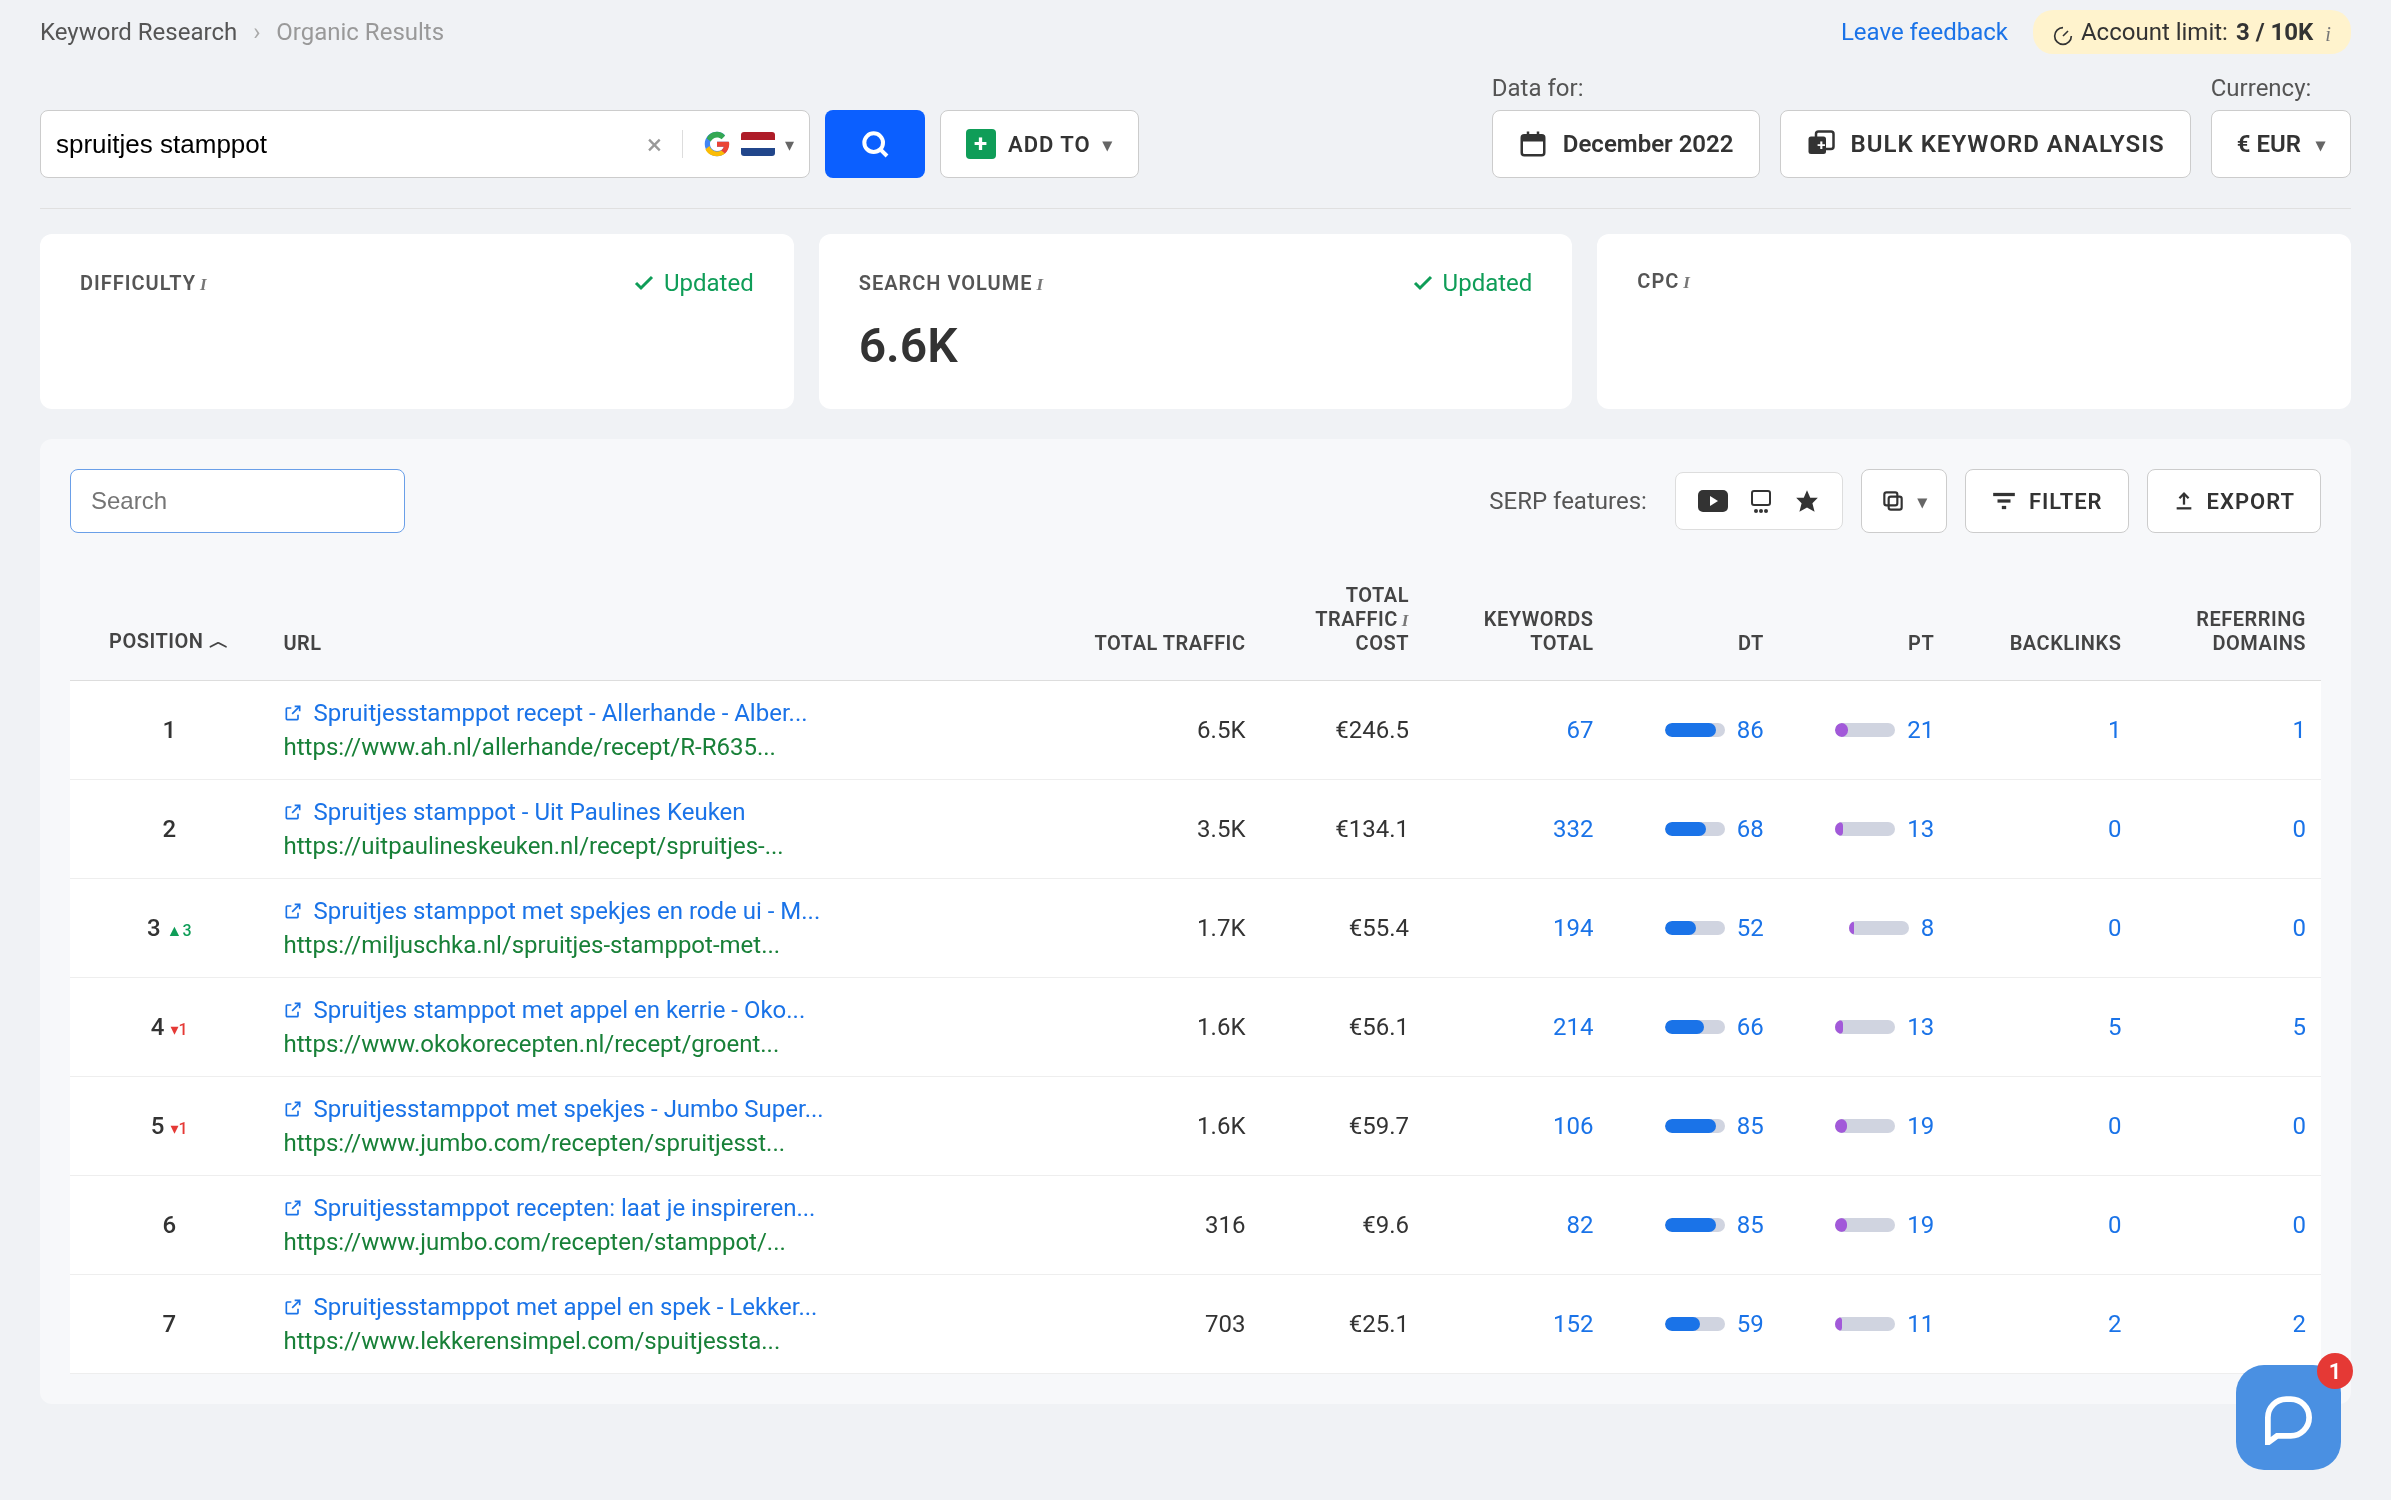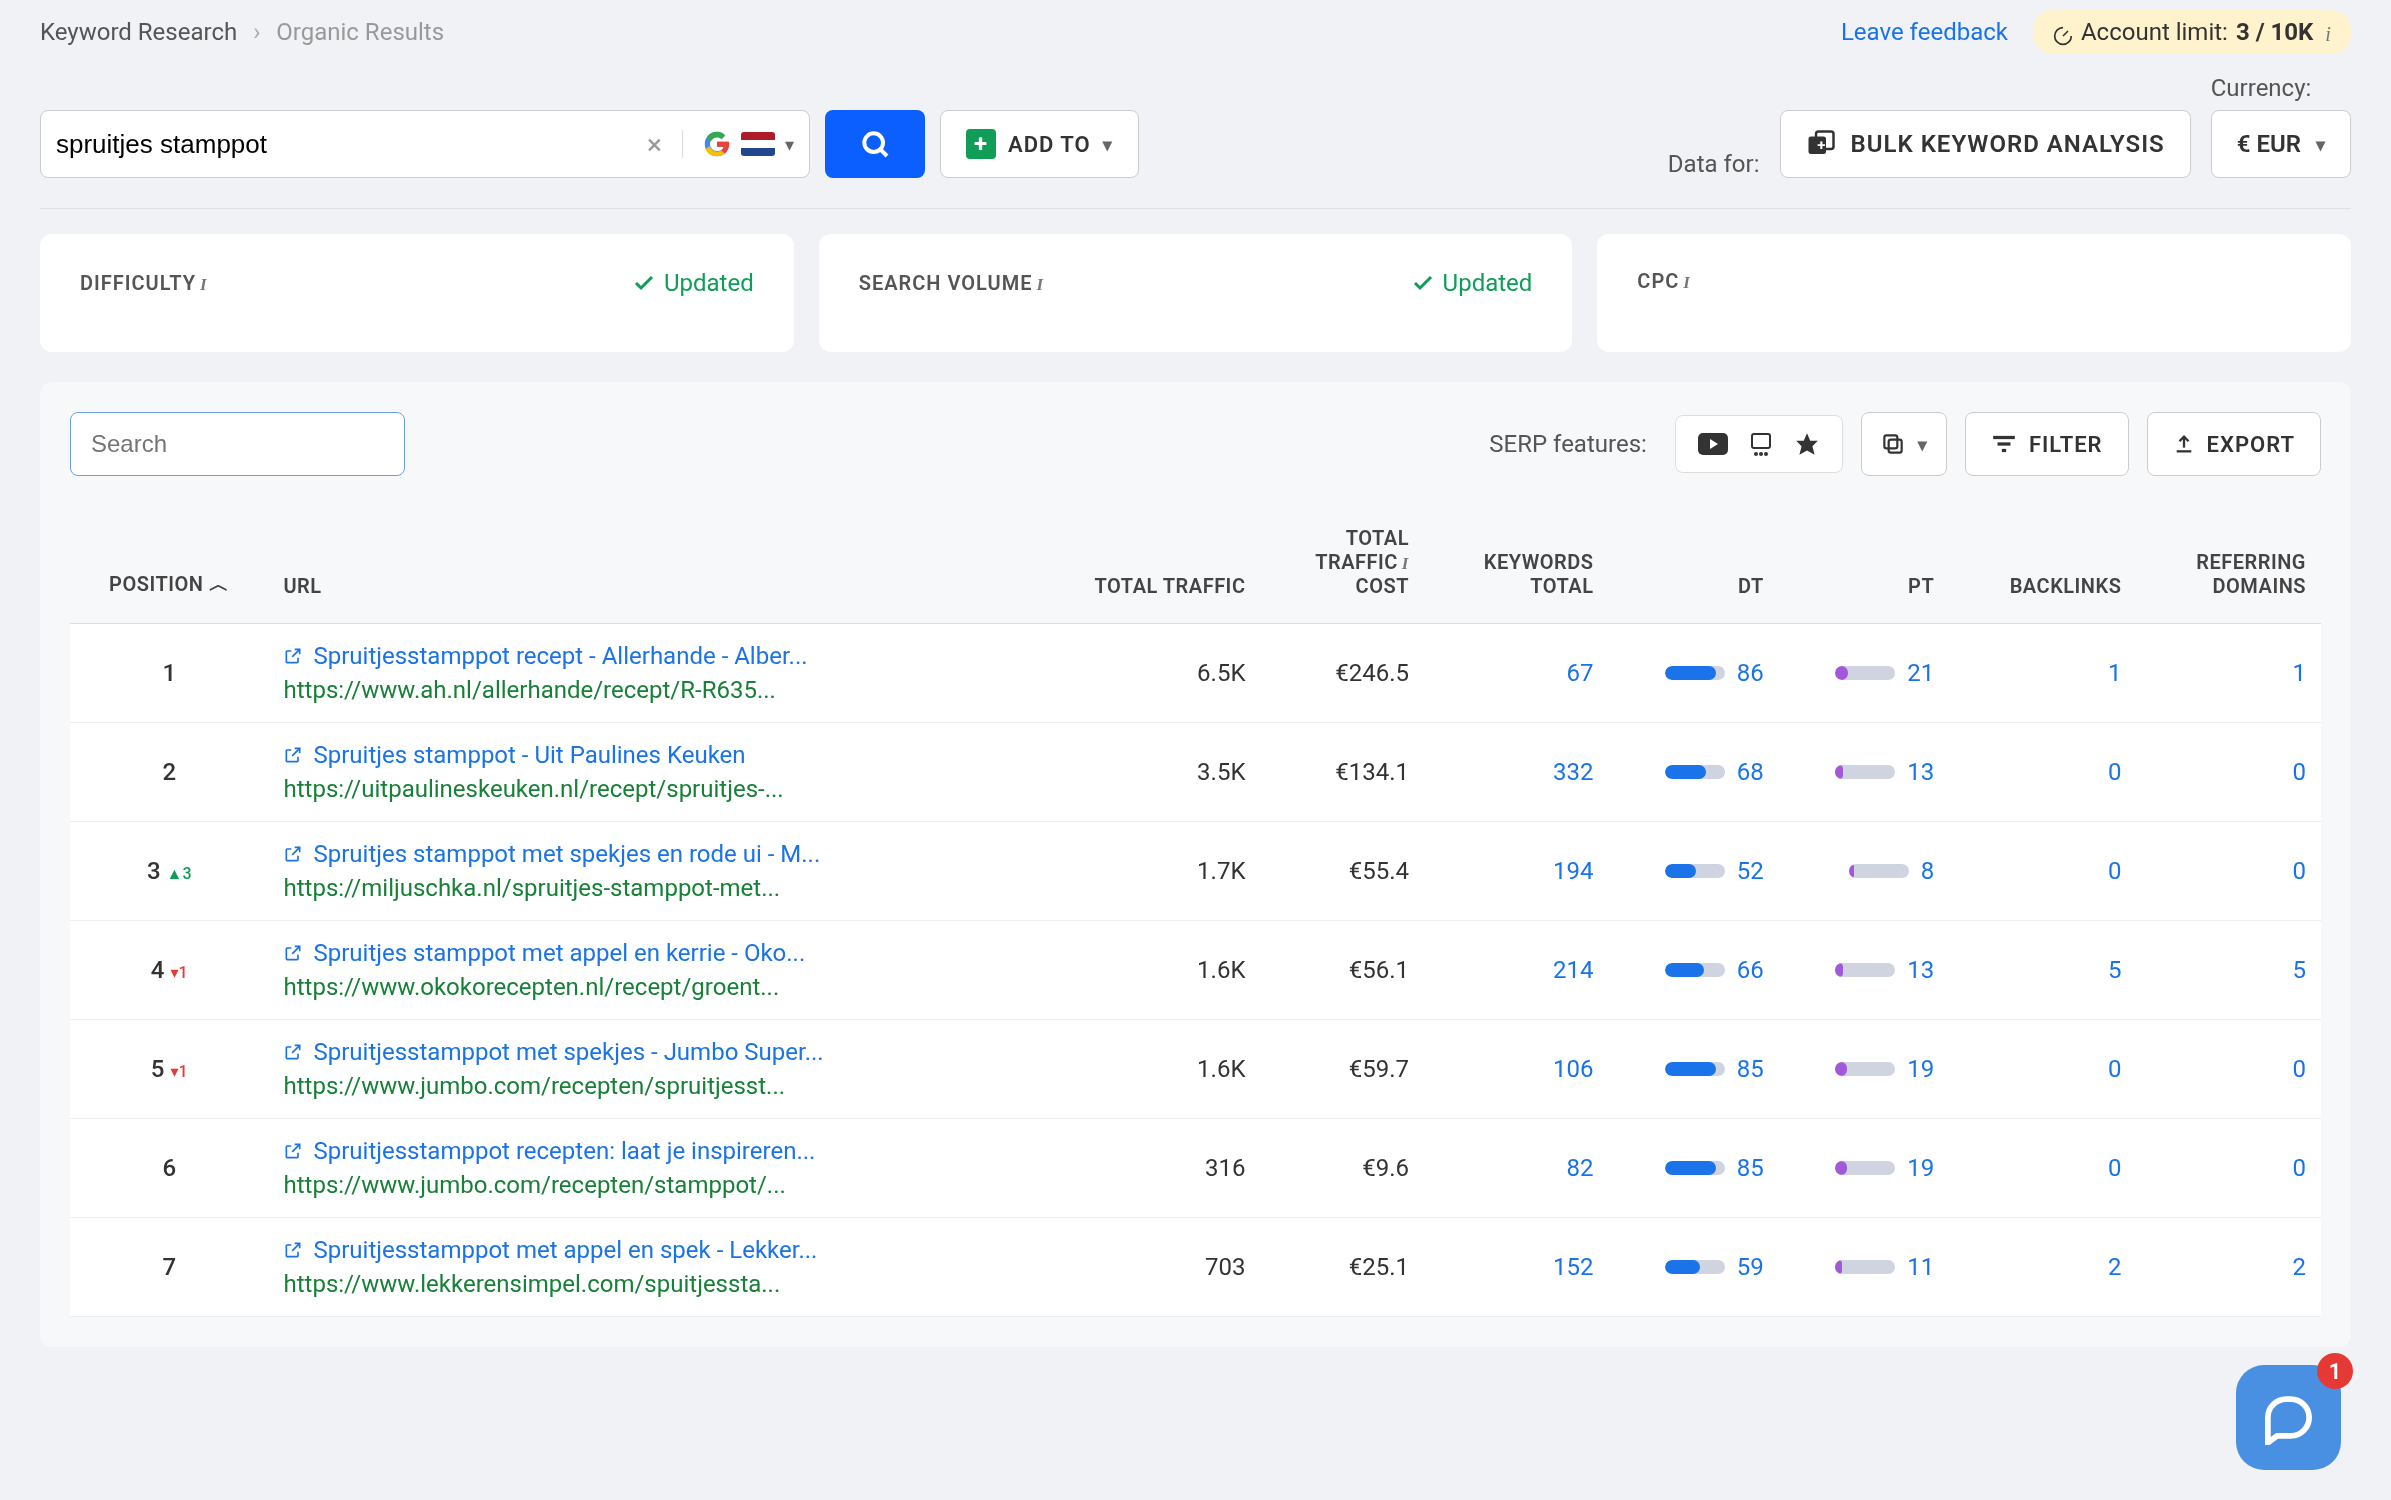--- a/index.html
+++ b/index.html
@@ -132,20 +132,29 @@
       </div>
       <div class="add-btn">
         <span class="add-icon">+</span>
         <span>ADD TO</span>
         <span class="chev">▾</span>
       </div>
     </div>
     <div class="controls-right">
       <div class="ctrl-grp">
         <span class="ctrl-label">Data for:</span>
+        <div class="ctrl-btn">
+          <svg class="ctrl-icon" viewBox="0 0 24 24" fill="#333">
+              <rect x="3" y="5" width="18" height="16" rx="2" fill="none" stroke="#333" stroke-width="2"></rect>
+              <rect x="3" y="5" width="18" height="5" fill="#333"></rect>
+              <line x1="8" y1="2" x2="8" y2="6" stroke="#333" stroke-width="2"></line>
+              <line x1="16" y1="2" x2="16" y2="6" stroke="#333" stroke-width="2"></line>
+            </svg>
+          <span>December 2022</span>
+        </div>
       </div>
       <div class="ctrl-grp">
         <span class="ctrl-label">&nbsp;</span>
         <div class="ctrl-btn">
           <svg class="ctrl-icon" viewBox="0 0 24 24">
               <rect x="2" y="6" width="14" height="14" rx="2" fill="#333"></rect>
               <rect x="8" y="2" width="14" height="14" rx="2" fill="none" stroke="#333" stroke-width="2"></rect>
               <text x="9" y="17" fill="#fff" font-size="12" font-weight="bold">+</text>
             </svg>
           <span style="letter-spacing:1px">BULK KEYWORD ANALYSIS</span>
@@ -176,20 +185,21 @@
     <div class="card">
       <div class="card-head">
         <div class="card-title"><span>SEARCH VOLUME</span><span class="info-i">i</span></div>
         <div class="updated">
             <svg viewBox="0 0 24 24" fill="none" stroke-width="3">
               <polyline points="4,12 9,17 20,6"></polyline>
             </svg>
             <span>Updated</span>
           </div>
       </div>
+      <div class="big-num">6.6K</div>
     </div>
     <div class="card" style="display:flex;flex-direction:column;justify-content:space-between">
       <div class="card-head">
         <div class="card-title"><span>CPC</span><span class="info-i">i</span></div>
       </div>
     </div>
   </div>
 
   <div class="table-panel">
     <div class="table-toolbar">

